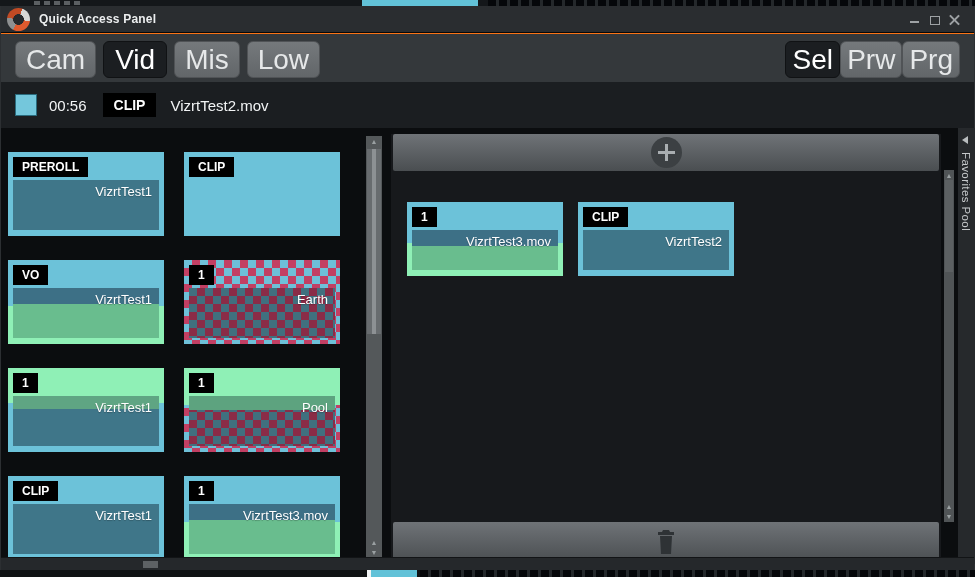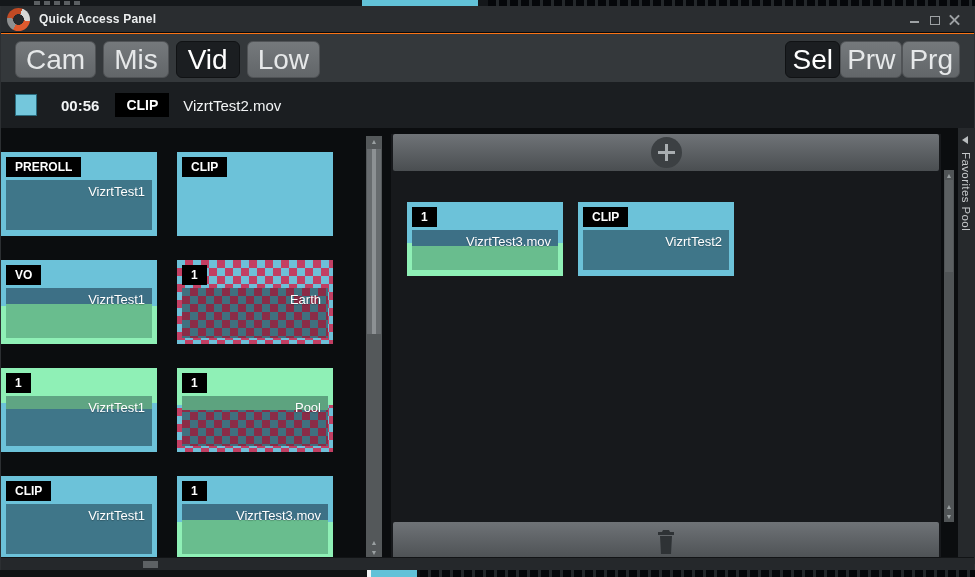--- a/index.html
+++ b/index.html
@@ -44,21 +44,21 @@
   .tabs-right{position:absolute;right:14px;top:7px;display:flex;}
   .tab{height:37px;min-width:64px;padding:0 10px;display:flex;align-items:center;justify-content:center;
     background:linear-gradient(180deg,#75797c,#626669);border:1px solid #505356;border-radius:6px;
     color:#e6e8e9;font-size:28px;cursor:pointer;}
   .tabs-right .tab{min-width:55px;padding:0 6px;}
   .tab.selected{background:#1b1e21;border-color:#101214;color:#ffffff;}
 
   
   .infobar{position:absolute;left:0;top:76px;width:100%;height:46px;background:#1b1e21;display:flex;align-items:center;}
   .swatch{width:22px;height:22px;margin-left:14px;background:#74c7dc;border:1px solid #2a6b7d;}
-  .time-text{color:#f2f4f5;font-size:15px;margin-left:24px;font-weight:bold;}
+  .time-text{color:#f2f4f5;font-size:15px;margin-left:12px;}
   .info-badge{background:#000;color:#fff;font-size:14px;font-weight:bold;padding:4px 11px;margin-left:16px;}
   .file-text{color:#f2f4f5;font-size:15px;margin-left:14px;text-align:center;}
 
   
   .content{position:absolute;left:0;top:122px;width:100%;height:436px;background:#0b0d0f;}
 
   
   .tile{position:relative;width:156px;display:flex;flex-direction:column;padding:5px 5px 6px 5px;cursor:pointer;}
   .tile .band{height:23px;position:relative;z-index:2;}
   .tile .badge{display:inline-block;background:#000;color:#fff;font-weight:bold;font-size:12px;line-height:14px;padding:3px 9px;margin:0;}
@@ -78,21 +78,21 @@
   .style-checker .inner{background:conic-gradient(#8a2c47 0 25%,#40707f 0 50%,#8a2c47 0 75%,#40707f 0);background-size:16px 16px;}
 
   .style-green-checker{background:conic-gradient(#c23f63 0 25%,#6ec0d8 0 50%,#c23f63 0 75%,#6ec0d8 0);background-size:16px 16px;}
   .style-green-checker::before{content:"";position:absolute;left:0;top:0;right:0;height:44%;background:#8ff0b6;z-index:1;}
   .style-green-checker .inner{
     background-image:linear-gradient(180deg,#5da37f 0 14px,rgba(0,0,0,0) 14px),
       conic-gradient(#8a2c47 0 25%,#40707f 0 50%,#8a2c47 0 75%,#40707f 0);
     background-size:auto,16px 16px;}
 
   
-  .pool-grid{position:absolute;left:0;top:24px;width:340px;display:grid;grid-template-columns:156px 156px;column-gap:20px;row-gap:24px;}
+  .pool-grid{position:absolute;left:7px;top:24px;width:340px;display:grid;grid-template-columns:156px 156px;column-gap:20px;row-gap:24px;}
   .pool-grid .tile{height:84px;}
 
   
   .vscroll{position:absolute;background:#54585a;}
   .left-vscroll{left:365px;top:8px;width:16px;height:422px;}
   .right-vscroll{left:943px;top:42px;width:10px;height:352px;background:#505456;}
   .vthumb{position:absolute;left:1px;right:1px;background:linear-gradient(90deg,#686c6f 0 38%,#8d9194 38% 62%,#686c6f 62%);}
   .left-vscroll .vthumb{top:13px;height:185px;}
   .right-vscroll .vthumb{top:10px;height:92px;background:#5c6062;}
   .arr{position:absolute;left:0;right:0;text-align:center;color:#9aa0a2;font-size:7px;line-height:9px;cursor:pointer;}
@@ -141,22 +141,22 @@
       <div class="win-controls">
         <div class="wc wc-min"></div>
         <div class="wc wc-max"></div>
         <div class="wc wc-close"></div>
       </div>
     </div>
 
     <div class="tabrow">
       <div class="tabs-left" id="tabsLeft">
           <div class="tab">Cam</div>
+          <div class="tab selected">Vid</div>
           <div class="tab">Mis</div>
-          <div class="tab selected">Vid</div>
           <div class="tab">Low</div>
         </div>
       <div class="tabs-right" id="tabsRight">
           <div class="tab selected">Sel</div>
           <div class="tab">Prw</div>
           <div class="tab">Prg</div>
         </div>
     </div>
 
     <div class="infobar">

